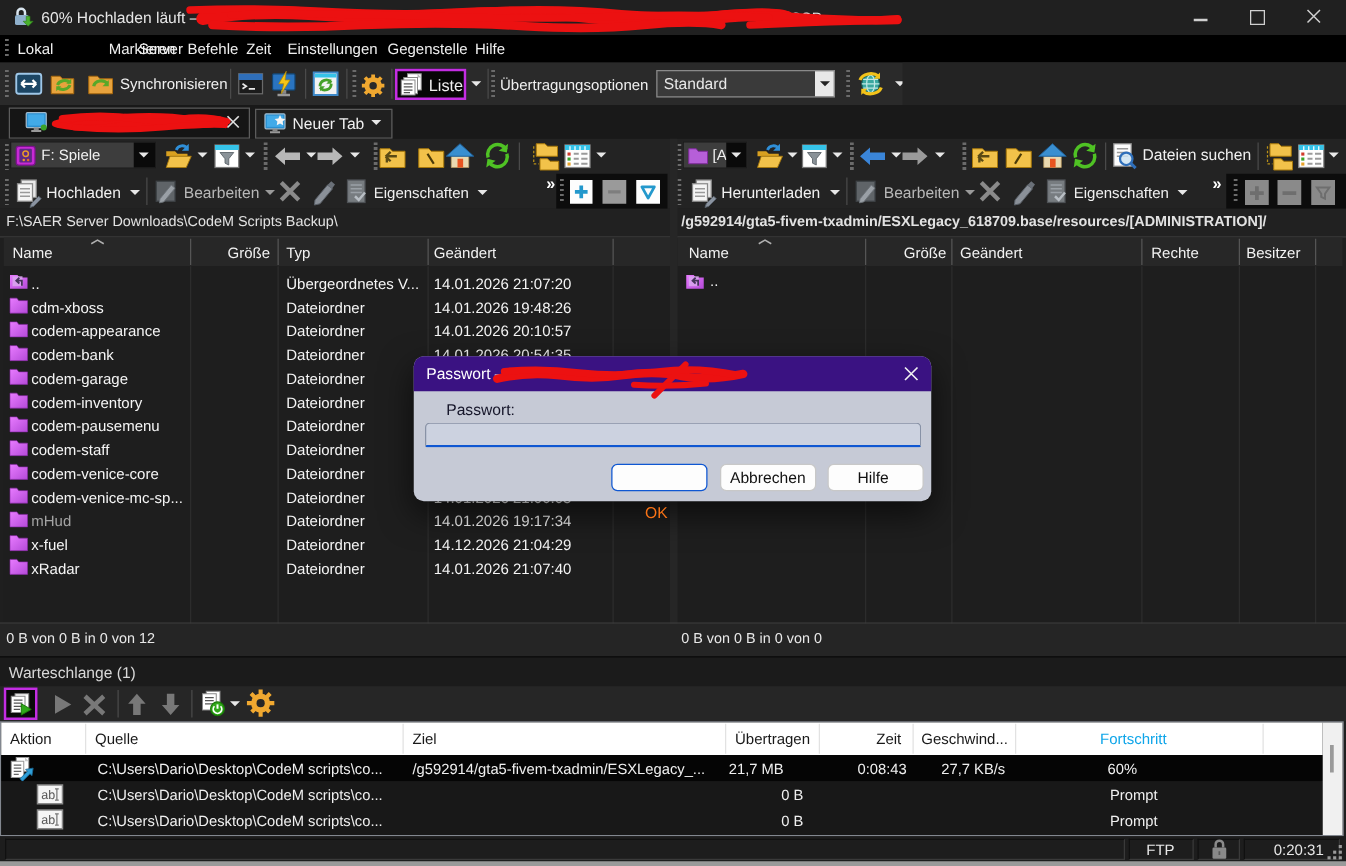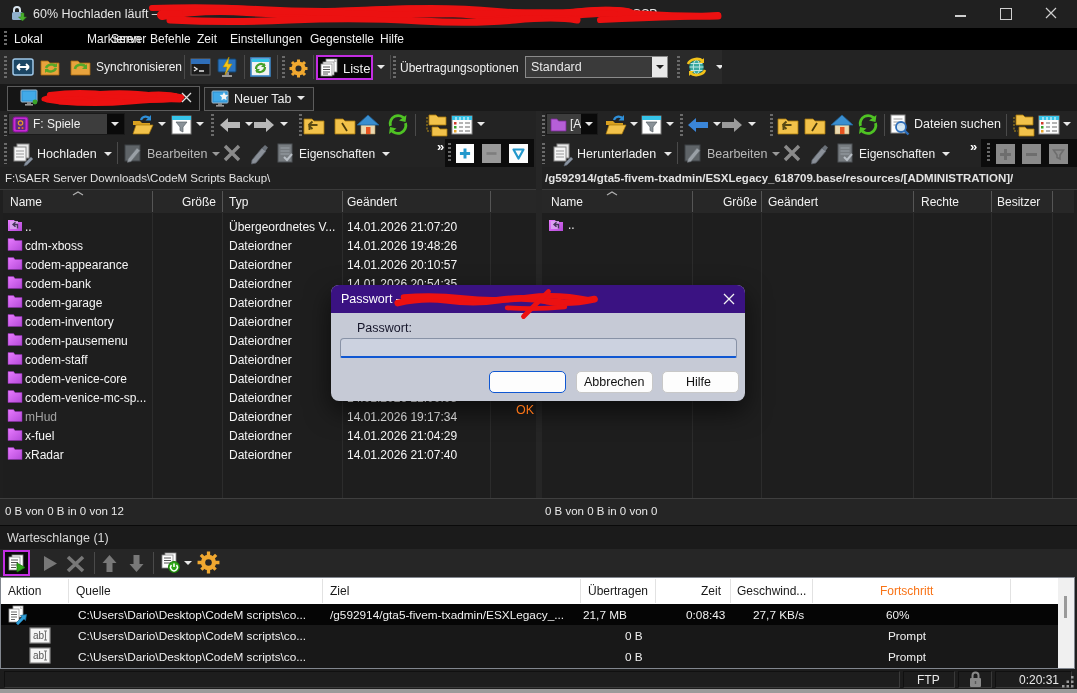--- a/index.html
+++ b/index.html
@@ -554,21 +554,21 @@
  <path d="M1 2.5 h5.5 l1.5 2 h7 v10 h-14 z" fill="url(#pf)" stroke="#8a2aa8" stroke-width="0.5"></path>
 </svg>
 <div class="txt" style="left:25px;top:410px;color:#a3a3a3;">mHud</div>
 <div class="txt" style="left:229px;top:410px;color:#f5f5f5;">Dateiordner</div>
 <div class="txt" style="left:347px;top:410px;color:#f5f5f5;">14.01.2026 19:17:34</div>
 <svg class="abs" style="left:7px;top:426px" width="16" height="15" viewBox="0 0 16 15">
  <path d="M1 2.5 h5.5 l1.5 2 h7 v10 h-14 z" fill="url(#pf)" stroke="#8a2aa8" stroke-width="0.5"></path>
 </svg>
 <div class="txt" style="left:25px;top:429px;color:#f5f5f5;">x-fuel</div>
 <div class="txt" style="left:229px;top:429px;color:#f5f5f5;">Dateiordner</div>
-<div class="txt" style="left:347px;top:429px;color:#f5f5f5;">14.01.2026 21:04:29</div>
+<div class="txt" style="left:347px;top:429px;color:#f5f5f5;">14.12.2026 21:04:29</div>
 <svg class="abs" style="left:7px;top:445px" width="16" height="15" viewBox="0 0 16 15">
  <path d="M1 2.5 h5.5 l1.5 2 h7 v10 h-14 z" fill="url(#pf)" stroke="#8a2aa8" stroke-width="0.5"></path>
 </svg>
 <div class="txt" style="left:25px;top:448px;color:#f5f5f5;">xRadar</div>
 <div class="txt" style="left:229px;top:448px;color:#f5f5f5;">Dateiordner</div>
 <div class="txt" style="left:347px;top:448px;color:#f5f5f5;">14.01.2026 21:07:40</div>
 
 <svg class="abs" style="left:548px;top:217px" width="16" height="15" viewBox="0 0 16 15">
  <defs>
       <linearGradient id="pf2" x1="0" y1="0" x2="1" y2="1">
@@ -638,21 +638,21 @@
 <div class="abs" style="left:0;top:577px;width:1075px;height:92px;border:1px solid #82878f;box-sizing:border-box;background:#181818;"></div>
 <div class="abs" style="left:1px;top:578px;width:1057px;height:26px;background:#ffffff;"></div>
 <div class="abs" style="left:1058px;top:578px;width:16px;height:90px;background:#f0f0f0;"></div>
 <div class="abs" style="left:1064px;top:596px;width:3px;height:22px;background:#9a9a9a;"></div>
 <div class="txt" style="left:8px;top:584px;color:#191919;">Aktion</div>
 <div class="txt" style="left:76px;top:584px;color:#191919;">Quelle</div>
 <div class="txt" style="left:330px;top:584px;color:#191919;">Ziel</div>
 <div class="txt" style="left:588px;top:584px;color:#191919;">Übertragen</div>
 <div class="txt" style="left:701px;top:584px;color:#191919;">Zeit</div>
 <div class="txt" style="left:737px;top:584px;color:#191919;">Geschwind...</div>
-<div class="txt" style="left:880px;top:584px;color:#f97316;">Fortschritt</div>
+<div class="txt" style="left:880px;top:584px;color:#0ea5e9;">Fortschritt</div>
 <div class="vsep" style="left:68px;top:579px;height:24px;background:#e2e2e2;"></div>
 <div class="vsep" style="left:322px;top:579px;height:24px;background:#e2e2e2;"></div>
 <div class="vsep" style="left:580px;top:579px;height:24px;background:#e2e2e2;"></div>
 <div class="vsep" style="left:655px;top:579px;height:24px;background:#e2e2e2;"></div>
 <div class="vsep" style="left:730px;top:579px;height:24px;background:#e2e2e2;"></div>
 <div class="vsep" style="left:812px;top:579px;height:24px;background:#e2e2e2;"></div>
 <div class="vsep" style="left:1010px;top:579px;height:24px;background:#e2e2e2;"></div>
 
 <div class="abs" style="left:1px;top:604px;width:1057px;height:21px;background:#050505;"></div>
 <svg class="abs" style="left:6px;top:605px" width="22" height="20" viewBox="0 0 22 20">

